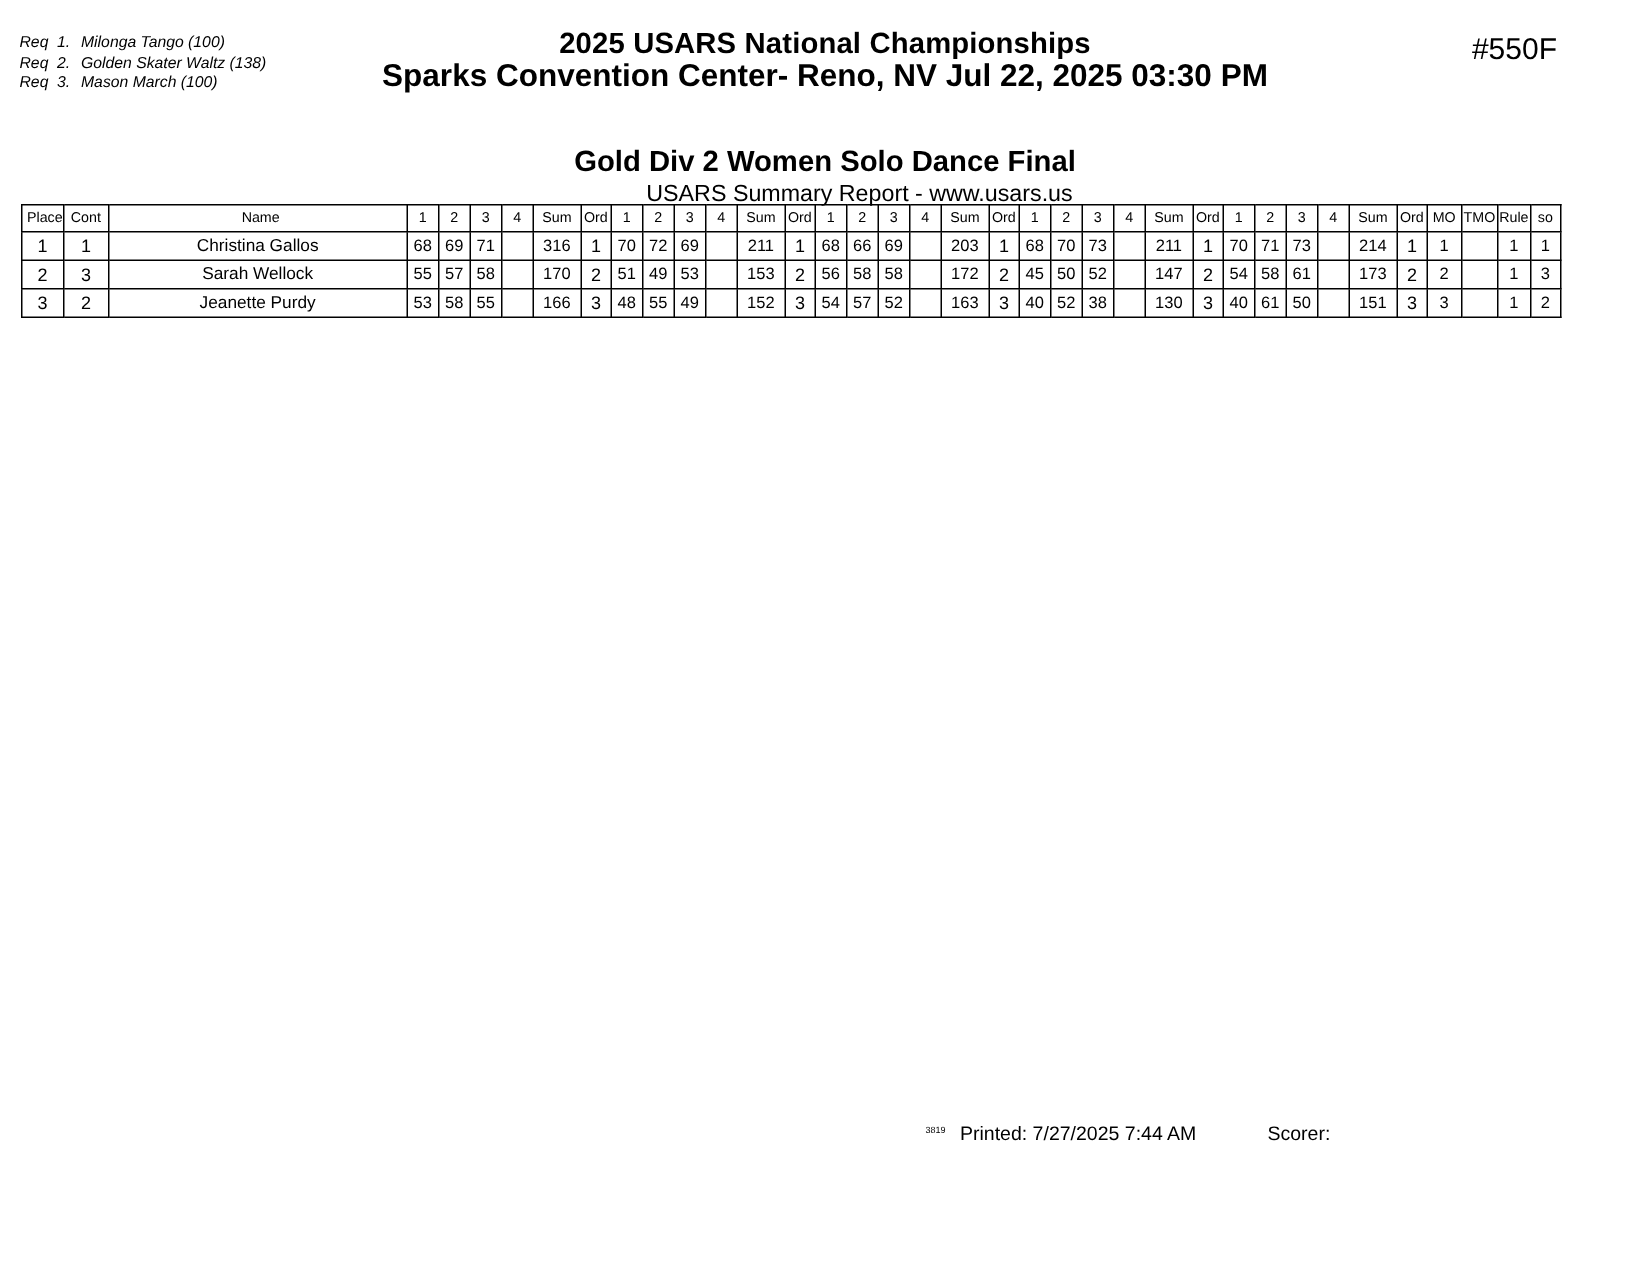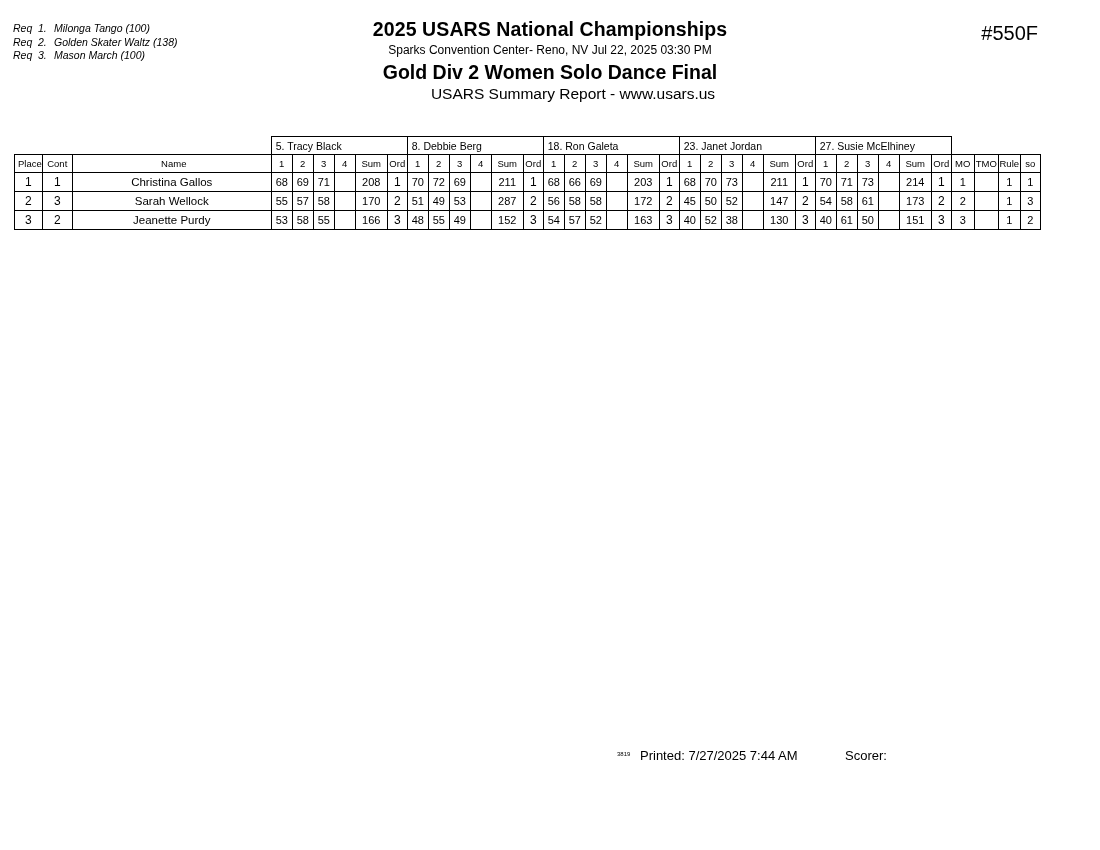--- a/index.html
+++ b/index.html
@@ -36,28 +36,29 @@
     width: 1100px;
     text-align: center;
   }
   .hdr .line1 {
     font-size: 19.5px;
     font-weight: bold;
     line-height: 23px;
     letter-spacing: 0.1px;
   }
   .hdr .line2 {
-    font-size: 12px;
+    font-size: 21px;
     line-height: 19px;
-    font-weight: normal;
+    font-weight: bold;
   }
   .hdr .line3 {
     font-size: 19.5px;
     font-weight: bold;
     line-height: 24px;
+    margin-top: 36px;
   }
   .hdr .line4 {
     font-size: 15.5px;
     line-height: 20px;
     padding-left: 46px;
   }
 
   .eventnum {
     position: absolute;
     right: 62px;
@@ -183,34 +184,20 @@
   <div class="line2">Sparks Convention Center- Reno, NV  Jul 22, 2025  03:30 PM</div>
   <div class="line3">Gold Div 2 Women Solo Dance Final</div>
   <div class="line4">USARS Summary Report - www.usars.us</div>
 </div>
 <div class="eventnum">#550F</div>
 
 <div class="sheet">
 <table class="scores">
 
   <tbody>
-        <tr class="judges">
-    <td class="nob w-place"></td>
-    <td class="nob w-cont"></td>
-    <td class="nob w-name"></td>
-    <td colspan="6">5.  Tracy Black</td>
-    <td colspan="6">8.  Debbie Berg</td>
-    <td colspan="6">18.  Ron Galeta</td>
-    <td colspan="6">23.  Janet Jordan</td>
-    <td colspan="6">27.  Susie McElhiney</td>
-    <td class="nob w-mo"></td>
-    <td class="nob w-tmo"></td>
-    <td class="nob w-rule"></td>
-    <td class="nob w-so"></td>
-  </tr>
 
   <tr class="colhdr">
     <td class="w-place" style="text-align:left;padding-left:3px;">Place</td>
     <td class="w-cont">Cont</td>
     <td class="w-name" style="text-align:center;padding-left:4px;">Name</td>
 
     <td class="w-mark">1</td>
     <td class="w-mark">2</td>
     <td class="w-mark">3</td>
     <td class="w-mark">4</td>
@@ -253,21 +240,21 @@
 
   <tr class="datarow">
     <td class="place">1</td>
     <td class="cont">1</td>
     <td class="name">Christina Gallos</td>
 
     <td class="num">68</td>
     <td class="num">69</td>
     <td class="num">71</td>
     <td class="num"></td>
-    <td class="sum">208</td>
+    <td class="sum">316</td>
     <td class="ord">1</td>
 
     <td class="num">70</td>
     <td class="num">72</td>
     <td class="num">69</td>
     <td class="num"></td>
     <td class="sum">211</td>
     <td class="ord">1</td>
 
     <td class="num">68</td>
@@ -306,21 +293,21 @@
     <td class="num">57</td>
     <td class="num">58</td>
     <td class="num"></td>
     <td class="sum">170</td>
     <td class="ord">2</td>
 
     <td class="num">51</td>
     <td class="num">49</td>
     <td class="num">53</td>
     <td class="num"></td>
-    <td class="sum">287</td>
+    <td class="sum">153</td>
     <td class="ord">2</td>
 
     <td class="num">56</td>
     <td class="num">58</td>
     <td class="num">58</td>
     <td class="num"></td>
     <td class="sum">172</td>
     <td class="ord">2</td>
 
     <td class="num">45</td>

